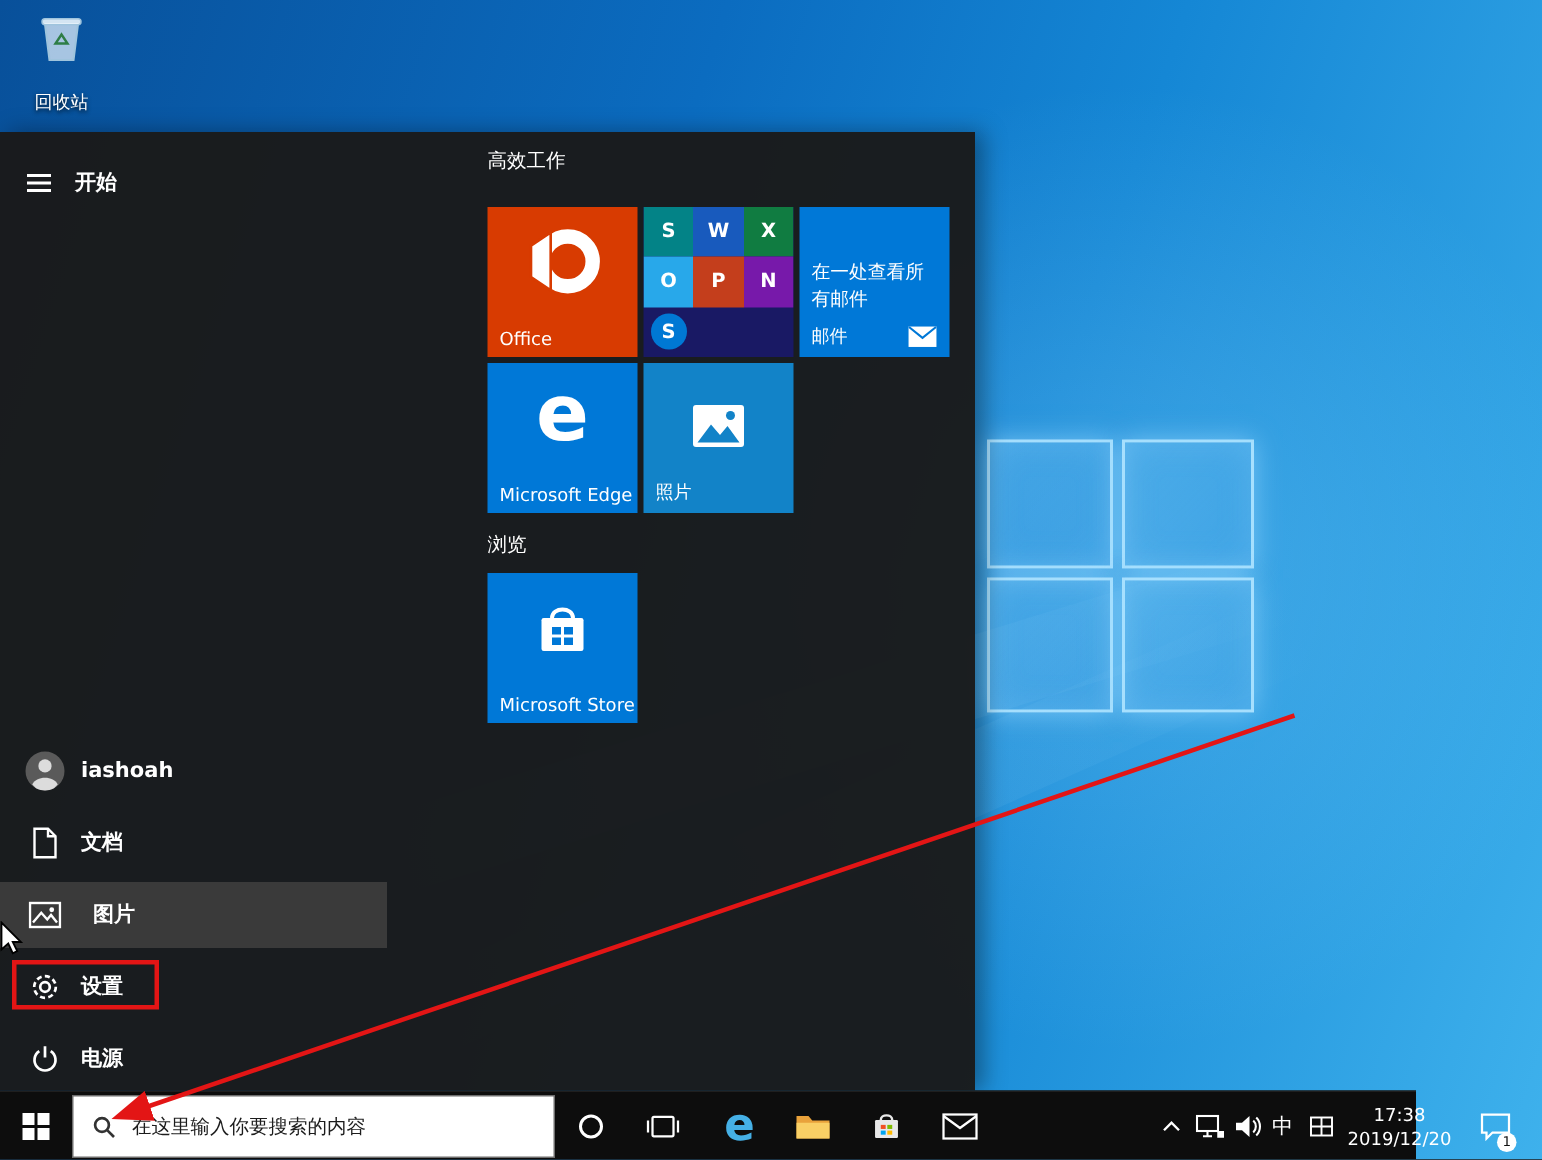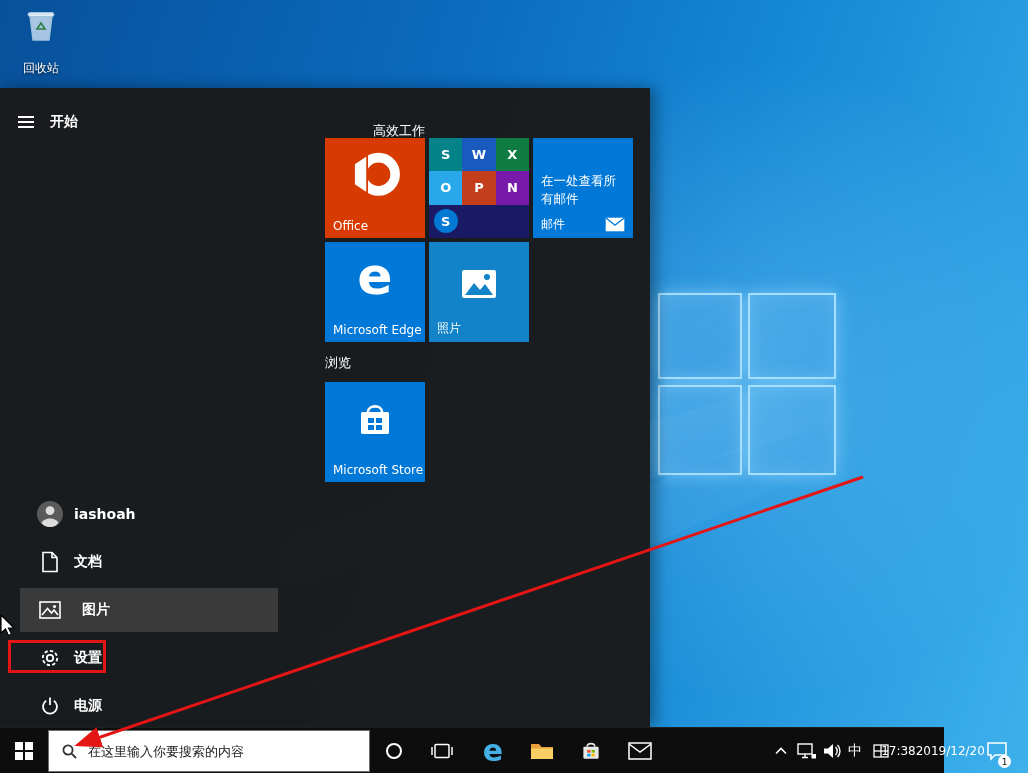--- a/index.html
+++ b/index.html
@@ -29,21 +29,21 @@
   #start-menu {
     position:absolute; left:0; top:88px; width:650px; height:639px;
     background:rgba(26,26,26,.97); color:#fff;
     box-shadow:6px 0 14px rgba(0,0,0,.35);
   }
   .menu-header { position:absolute; left:0; top:16px; height:36px; width:258px; display:flex; align-items:center; }
   .hamburger { margin-left:18px; width:16px; }
   .hamburger div { height:2px; background:#fff; margin:3px 0; }
   .menu-header .hd-label { margin-left:16px; font-size:14px; font-weight:bold; }
 
-  .nav-item { position:absolute; left:0; width:258px; height:44px; display:flex; align-items:center; cursor:pointer;margin-left:20px; }
+  .nav-item { position:absolute; left:0; width:258px; height:44px; display:flex; align-items:center; cursor:pointer; }
   .nav-item.hl { background:#3a3a3a; }
   .nav-item .nicon { width:28px; margin-left:16px; display:flex; justify-content:center; }
   .nav-item .nlabel { margin-left:10px; font-size:14px; font-weight:bold; }
 
   .group-title { position:absolute; font-size:13px; color:#fff; }
   .tile { position:absolute; width:100px; height:100px; cursor:pointer; overflow:hidden; }
   .tile .tlabel { position:absolute; left:8px; bottom:5px; font-size:12px; color:#fff; }
   .tile-office { background:#d83b01; }
   .tile-suite  { background:#191964; }
   .tile-mail   { background:#0078d7; }
@@ -75,21 +75,21 @@
   #tb-search svg { margin-left:12px; flex:0 0 auto; }
   #search-input {
     border:none; outline:none; background:transparent; margin-left:10px;
     font-size:13px; color:#111; width:260px;
     font-family:"DejaVu Sans","Liberation Sans",sans-serif;
   }
   #search-input::placeholder { color:#1c1c1c; opacity:1; }
   .cortana-ring { width:16px; height:16px; border:2px solid #fff; border-radius:50%; }
   .edge-tb { font-size:30px; font-weight:bold; color:#45b0e6; line-height:1; }
   .tray-txt { color:#fff; font-size:14px; }
-  #tray-clock { left:896px; width:74px; color:#fff; font-size:12px; text-align:center; flex-direction:row; line-height:1.35; }
+  #tray-clock { left:896px; width:74px; color:#fff; font-size:12px; text-align:center; flex-direction:column; line-height:1.35; }
   #tray-notif { left:982px; width:30px; position:absolute; }
   .notif-badge {
     position:absolute; right:1px; bottom:6px; width:13px; height:13px; border-radius:50%;
     background:#fff; color:#111; font-size:9px; display:flex; align-items:center; justify-content:center;
   }
 
   
   #anno-rect { position:absolute; left:8px; top:640px; width:98px; height:33px; border:3px solid #e31515; z-index:20; pointer-events:none; }
   #anno-arrow { position:absolute; left:0; top:0; z-index:19; pointer-events:none; }
   #cursor { position:absolute; left:-1px; top:614px; z-index:30; pointer-events:none; }
@@ -173,21 +173,21 @@
     <div class="nav-item" style="top:596px;">
       <span class="nicon">
         <svg width="22" height="22" viewBox="0 0 22 22" fill="none" stroke="#fff" stroke-width="1.8">
           <path d="M7.2 5.8 A7 7 0 1 0 14.8 5.8"></path>
             <line x1="11" y1="2.5" x2="11" y2="10"></line>
         </svg>
       </span>
       <span class="nlabel">电源</span>
     </div>
 
-    <div class="group-title" style="left:325px; top:34px;margin-left:48px;">高效工作</div>
+    <div class="group-title" style="left:325px; top:10px;">高效工作</div>
 
     <div class="tile tile-office" style="left:325px; top:50px;">
       <svg class="office-logo" width="56" height="56" viewBox="0 0 64 64">
         <circle cx="36" cy="30" r="19" fill="none" stroke="#fff" stroke-width="11"></circle>
         <polygon points="8,18 23,8 23,52 8,42" fill="#fff" stroke="#d83b01" stroke-width="2"></polygon>
       </svg>
       <span class="tlabel">Office</span>
     </div>
 
     <div class="tile tile-suite" style="left:429px; top:50px;">

